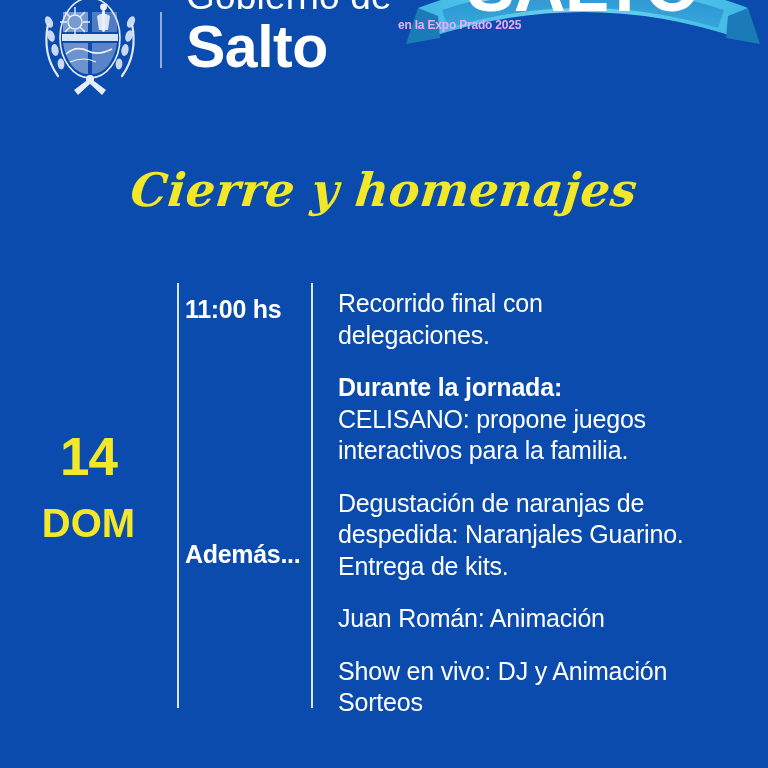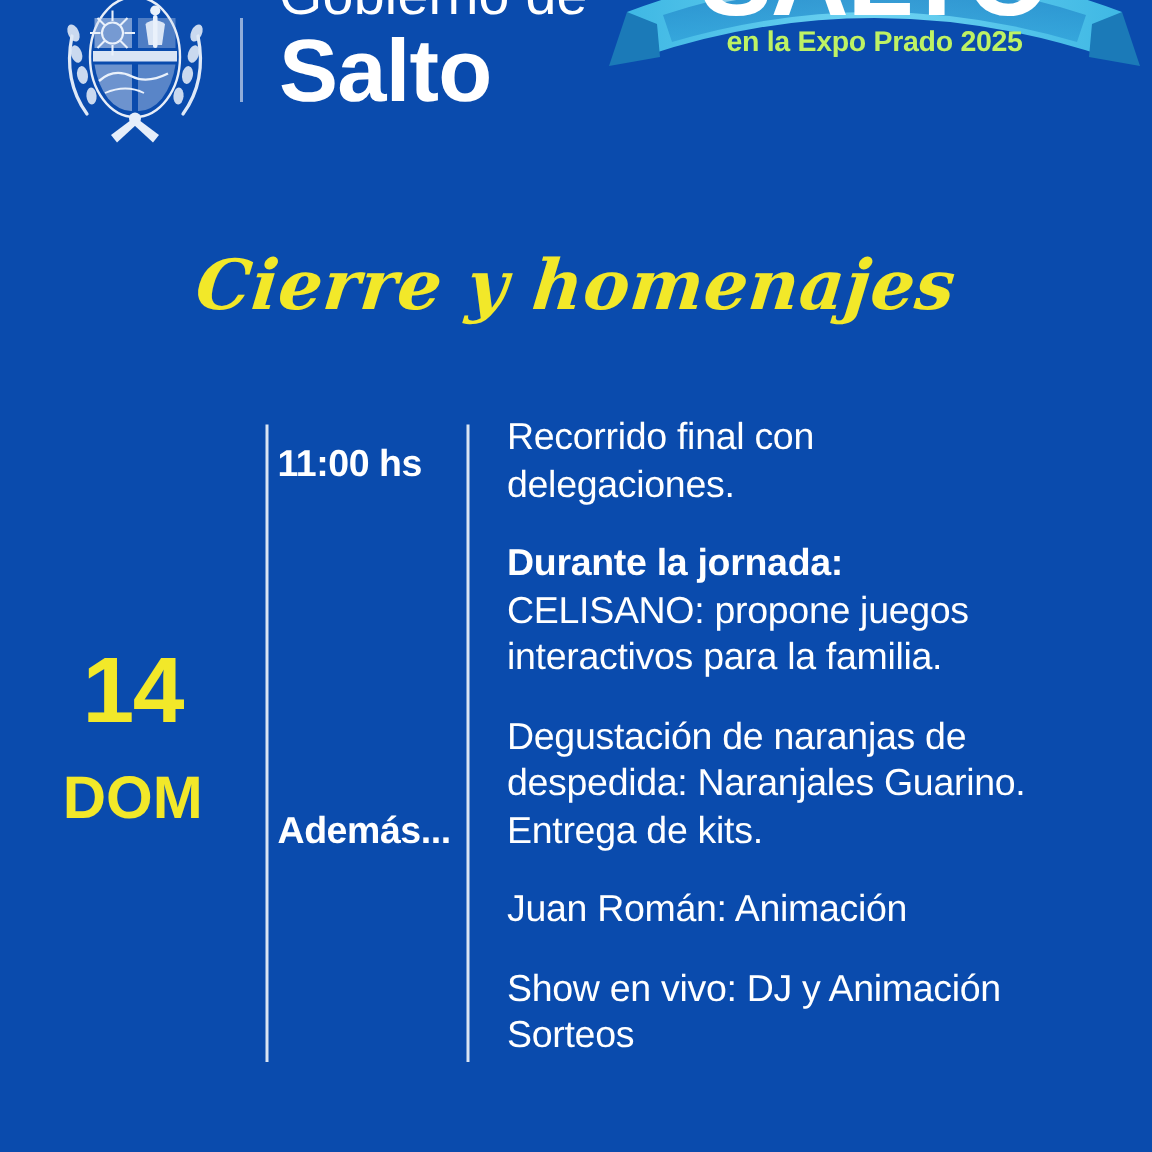--- a/index.html
+++ b/index.html
@@ -45,22 +45,22 @@
   }
   .expo svg { width:100%; height:100%; display:block; }
   .expo-salto {
     position:absolute; left:0; top:20px; width:370px;
     text-align:center;
     font-size:72px; font-weight:800; color:#ffffff; letter-spacing:-1px;
     line-height:1;
   }
   .expo-sub {
     position:absolute; left:0; top:88px; width:370px;
-    text-align:center;
-    font-size:19px; font-weight:600; color:#bef264; letter-spacing:-.2px;
+    text-align:left;
+    font-size:12px; font-weight:600; color:#f0abfc; letter-spacing:-.2px;
   }
 
   
   .script-title {
     position:absolute; left:0; top:163px; width:768px;
     text-align:center;
     color:#f2e829;
     font-family:"DejaVu Serif", serif;
     font-style:italic;
     font-weight:700;
@@ -74,33 +74,33 @@
     position:absolute; width:2px; background:rgba(255,255,255,.85);
     top:283px; height:425px;
   }
   .vline.a { left:177px; }
   .vline.b { left:311px; }
 
   .date-col {
     position:absolute; left:0; top:430px; width:177px;
     text-align:center; color:#f2e829; line-height:1;
   }
-  .date-num { font-size:62px; font-weight:700; letter-spacing:-1px; }
+  .date-num { font-size:53px; font-weight:700; letter-spacing:-1px; }
   .date-dow { font-size:40px; font-weight:700; margin-top:20px; letter-spacing:0px; }
 
   .time-col { position:absolute; left:177px; width:134px; }
   .time-lbl {
     position:absolute; color:#ffffff; font-size:25px; font-weight:700;
     left:8px; letter-spacing:-.3px; white-space:nowrap;
   }
   .time-1 { top:295px; }
   .time-2 { top:520px;margin-top:20px; }
 
   .content-col {
-    position:absolute; left:338px; top:276px; width:410px;
+    position:absolute; left:338px; top:288px; width:410px;
     color:#ffffff;
   }
   .blk { margin-bottom:21px; }
   .blk:last-child { margin-bottom:0; }
   .ln {
     font-size:25px; font-weight:400; line-height:1.26;
     letter-spacing:-.2px;
   }
   .ln.b { font-weight:700; }
 </style>

